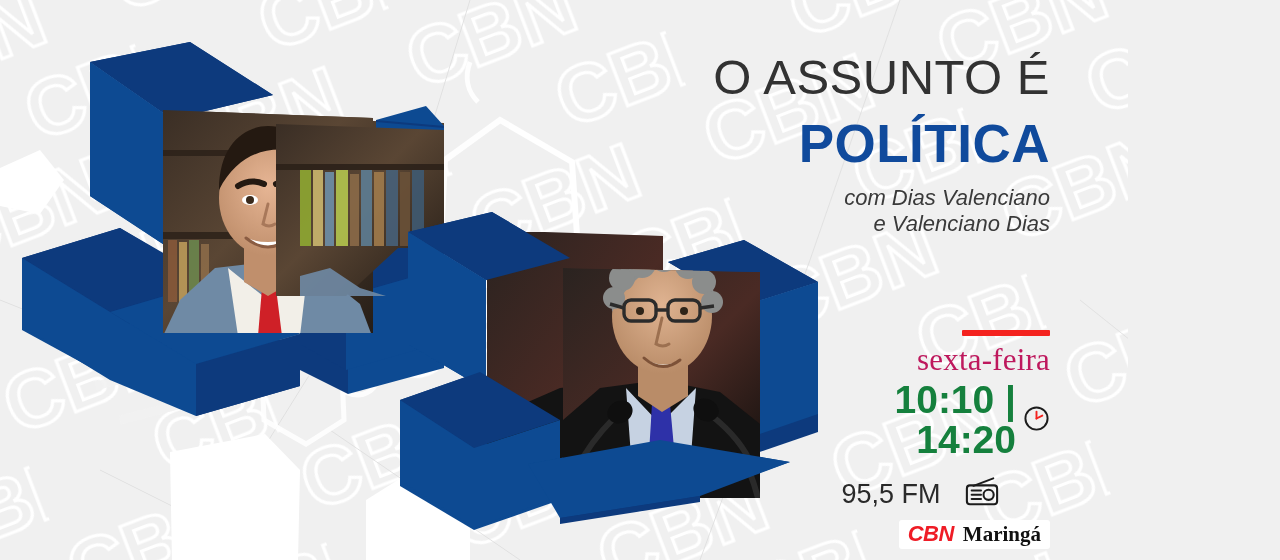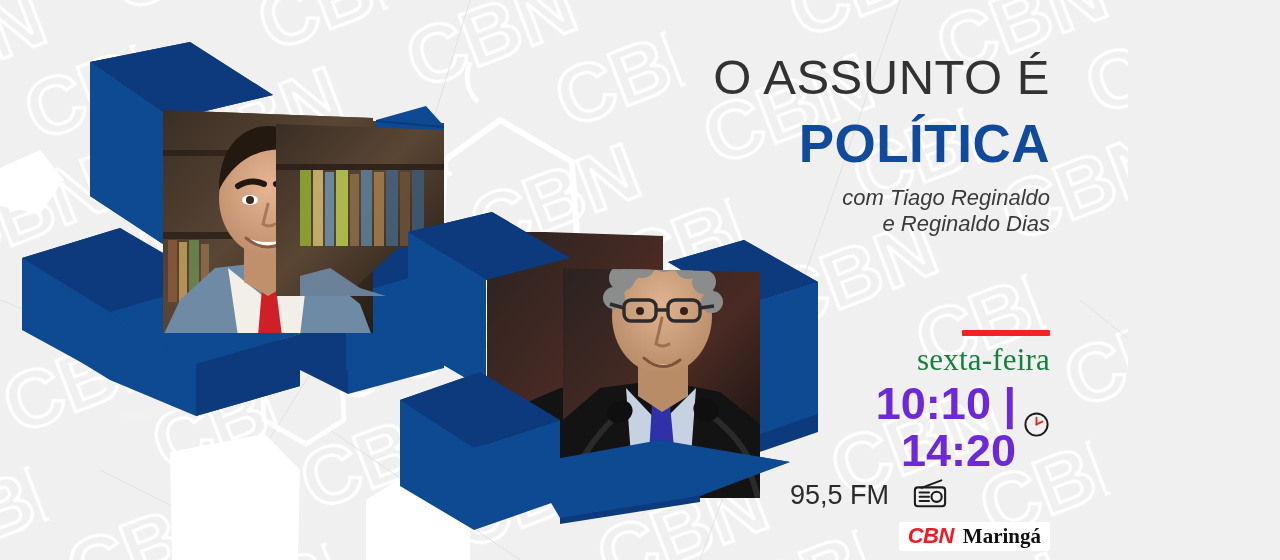--- a/index.html
+++ b/index.html
@@ -48,33 +48,33 @@
     position:absolute;z-index:5;
     left:790px;top:330px;width:260px;
     text-align:right;
   }
   .red-rule{
     width:88px;height:6px;background:#f4231f;border-radius:1px;
     margin-left:auto;margin-bottom:8px;
   }
   .day{
     font-family:"Liberation Serif","DejaVu Serif",serif;
-    font-size:31px;color:#15803d;line-height:1.05;letter-spacing:.2px;
+    font-size:31px;color:#be185d;line-height:1.05;letter-spacing:.2px;
   }
   .times{
     display:flex;align-items:center;justify-content:flex-end;gap:7px;
     margin-top:3px;
   }
   .times-text{
-    font-size:45px;font-weight:700;color:#6d28d9;letter-spacing:0px;
+    font-size:39px;font-weight:700;color:#15803d;letter-spacing:0px;
     line-height:1.05;
   }
   .freq{
-    display:flex;align-items:center;justify-content:flex-start;gap:24px;
-    margin-top:5px;
+    display:flex;align-items:center;justify-content:center;gap:24px;
+    margin-top:16px;
   }
   .freq-text{font-size:27px;color:#2a2a2a;font-weight:400;line-height:1.05;}
 
   .logo{
     display:inline-flex;align-items:center;gap:9px;
     background:#ffffff;border-radius:3px;
     padding:3px 9px 4px 9px;margin-top:10px;
   }
   .logo-cbn{
     color:#ef1c26;font-weight:700;font-style:italic;
@@ -487,22 +487,22 @@
 
       <g fill="#f0f0f0">
         <path d="M440 500 L530 470 L560 520 L560 560 L430 560 Z" opacity="0"></path>
       </g>
     </svg>
   </div>
 
   <div class="titleblock">
     <div class="title-main">O ASSUNTO É</div>
     <div class="title-sub">POLÍTICA</div>
-    <div class="title-with">com Tiago Reginaldo</div>
-    <div class="title-with" style="margin-top:0">e Reginaldo Dias</div>
+    <div class="title-with">com Dias Valenciano</div>
+    <div class="title-with" style="margin-top:0">e Valenciano Dias</div>
   </div>
 
   <div class="infoblock">
 
     <div class="red-rule"></div>
 
     <div class="day">sexta-feira</div>
 
     <div class="times">
       <span class="times-text">10:10 | 14:20</span>

